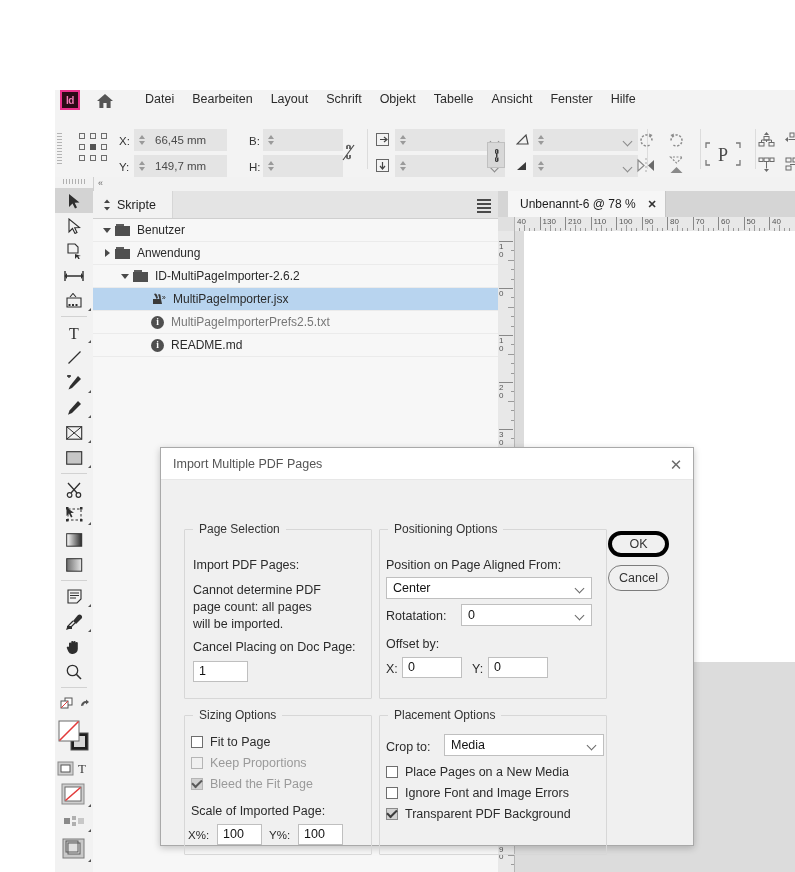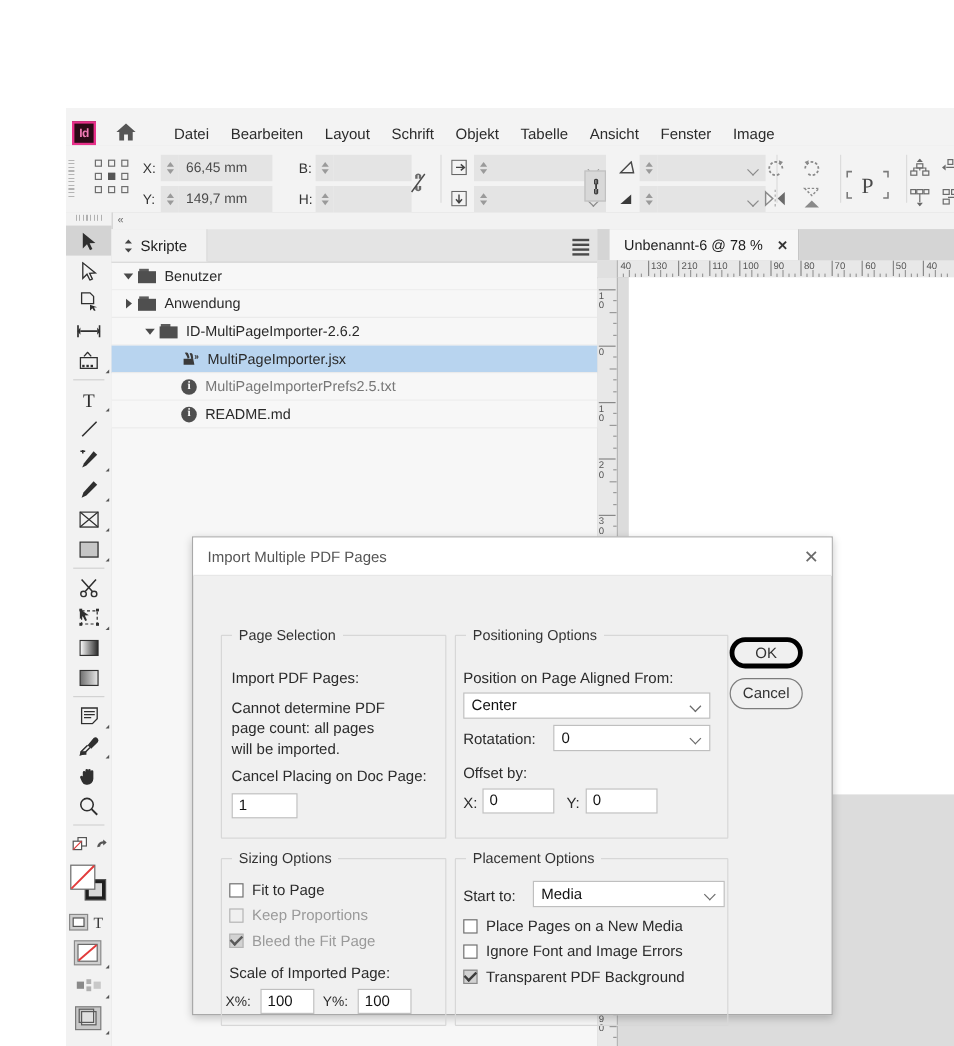--- a/index.html
+++ b/index.html
@@ -24,21 +24,21 @@
     background: #f2f2f2;
     overflow: hidden;
   }
 
   
   .menubar {
     position: absolute; left: 0; top: 0;
     width: 740px; height: 31px;
     background: #f3f3f3;
     border-bottom: 1px solid #e0e0e0;
-    display: flex; align-items: flex-end;
+    display: flex; align-items: flex-start;
   }
   .id-logo {
     width: 20px; height: 20px; margin-left: 5px;
     background: #2b0a16;
     border: 2px solid #e8308a;
     box-sizing: border-box;
     color: #f07ab4;
     font-size: 10px; font-weight: bold;
     display: flex; align-items: center; justify-content: center;
     letter-spacing: -0.5px;
@@ -407,21 +407,21 @@
     </div>
     <div class="menu-items">
       <div class="menu-item">Datei</div>
       <div class="menu-item">Bearbeiten</div>
       <div class="menu-item">Layout</div>
       <div class="menu-item">Schrift</div>
       <div class="menu-item">Objekt</div>
       <div class="menu-item">Tabelle</div>
       <div class="menu-item">Ansicht</div>
       <div class="menu-item">Fenster</div>
-      <div class="menu-item">Image</div>
+      <div class="menu-item">Hilfe</div>
     </div>
   </div>
 
   <div class="controlbar">
     <div class="grip"></div>
 
     <div class="ref-point">
       <i style="left:0;top:0"></i>
         <i style="left:11px;top:0"></i>
         <i style="left:22px;top:0"></i>
@@ -1047,21 +1047,21 @@
       </div>
       <div class="lab" style="position:absolute;left:30px;top:324px">Scale of Imported Page:</div>
       <div class="lab" style="position:absolute;left:27px;top:349px;font-size:11.5px">X%:</div>
       <div class="dinput" style="position:absolute;left:56px;top:344px;width:45px">100</div>
       <div class="lab" style="position:absolute;left:108px;top:349px;font-size:11.5px">Y%:</div>
       <div class="dinput" style="position:absolute;left:137px;top:344px;width:45px">100</div>
 
       <fieldset class="grp" style="left:218px;top:228px;width:226px;height:145px">
         <legend>Placement Options</legend>
       </fieldset>
-      <div class="lab" style="position:absolute;left:225px;top:260px">Start to:</div>
+      <div class="lab" style="position:absolute;left:225px;top:260px">Crop to:</div>
       <div class="dselect" style="left:283px;top:254px;width:160px">
         <span>Media</span>
         <span class="car"></span>
       </div>
       <div class="cbrow" style="left:225px;top:285px">
         <span class="cbox"></span>
         <span class="lab">Place Pages on a New Media</span>
       </div>
       <div class="cbrow" style="left:225px;top:306px">
         <span class="cbox"></span>

